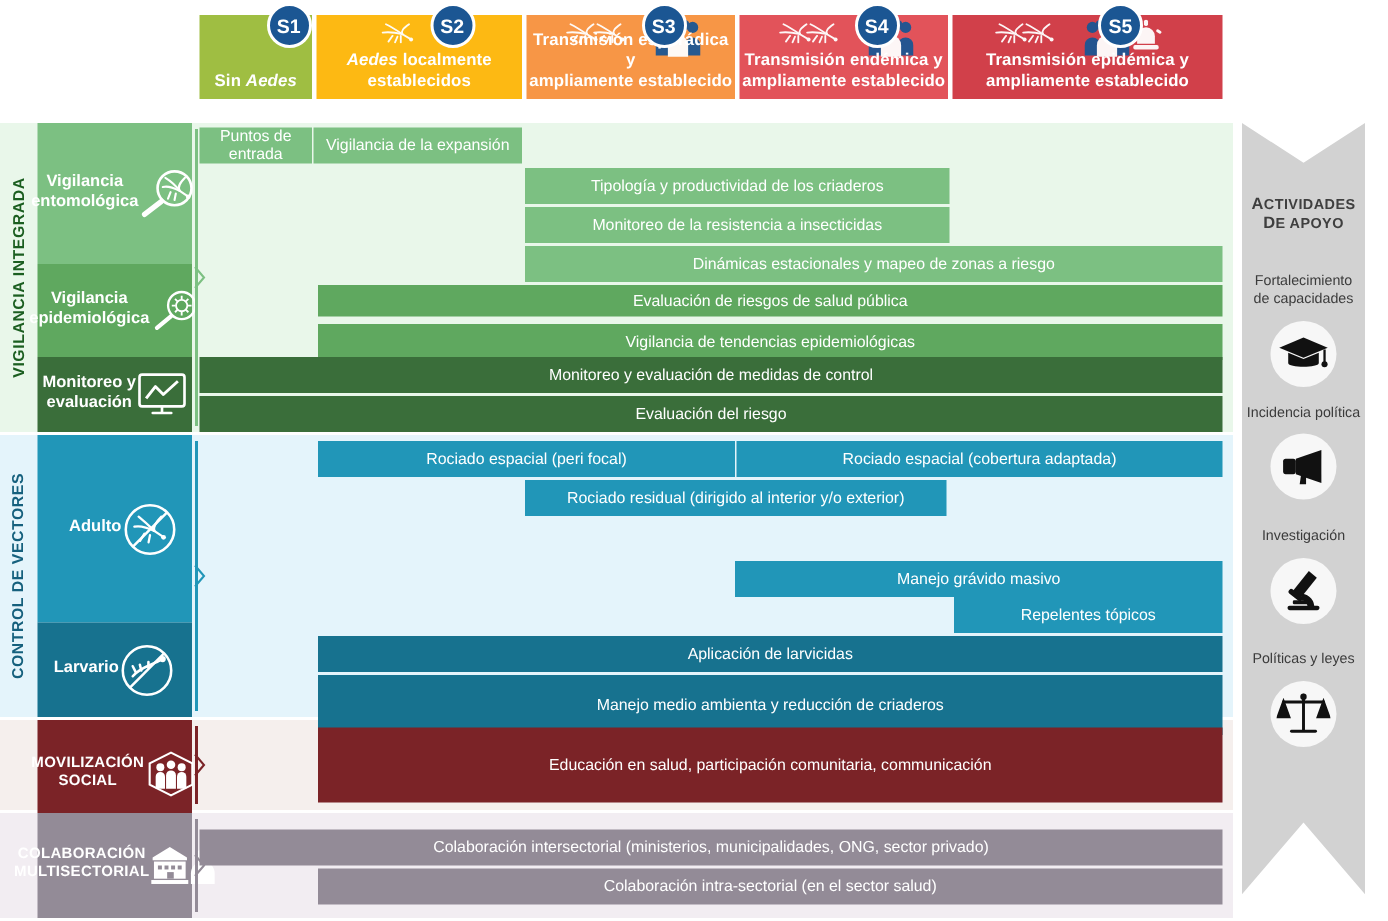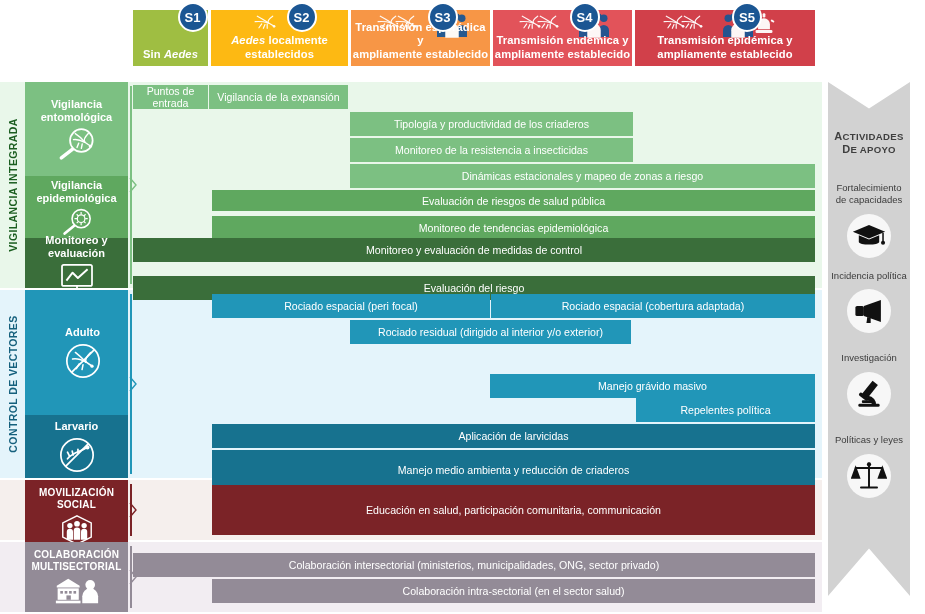--- a/index.html
+++ b/index.html
@@ -18,21 +18,21 @@
          border:2px solid #ffffff;z-index:5;margin-left:20px;}
   .hicon{position:absolute;top:4px;z-index:2;opacity:.95;}
 
   
   .band{position:absolute;left:0;box-sizing:border-box;}
   .band-title{position:absolute;left:3px;top:0;width:20px;height:100%;
               display:flex;align-items:center;justify-content:center;}
   .band-title span{transform:rotate(-90deg);white-space:nowrap;font-size:10.5px;font-weight:bold;letter-spacing:.4px;}
   .cat-col{position:absolute;left:25px;top:0;width:103px;}
   .cat{position:absolute;left:0;width:103px;box-sizing:border-box;
-       display:flex;flex-direction:column;align-items:center;justify-content:center;color:#fff;}
+       display:flex;flex-direction:row;align-items:center;justify-content:center;color:#fff;}
   .cat-label{font-size:11px;font-weight:bold;line-height:13px;text-align:center;margin-bottom:3px;}
   .cat-label.small{font-size:10px;line-height:12px;letter-spacing:.2px;}
   .divider{position:absolute;width:2px;}
   .chev{position:absolute;width:9px;height:16px;}
 
   
   .bar{position:absolute;box-sizing:border-box;display:flex;align-items:center;justify-content:center;
        color:#ffffff;font-size:10.6px;line-height:12px;text-align:center;padding:0 6px;}
 
   
@@ -454,26 +454,26 @@
         </div>
       </div>
   </div>
 
 <div class="bar" style="left: 133px; top: 85px; width: 75px; height: 24px; background: rgb(124, 192, 130);">Puntos de entrada</div>
     <div class="bar" style="left: 209px; top: 85px; width: 139px; height: 24px; background: rgb(124, 192, 130);">Vigilancia de la expansión</div>
     <div class="bar" style="left: 350px; top: 112px; width: 283px; height: 24px; background: rgb(124, 192, 130);">Tipología y productividad de los criaderos</div>
     <div class="bar" style="left: 350px; top: 138px; width: 283px; height: 24px; background: rgb(124, 192, 130);">Monitoreo de la resistencia a insecticidas</div>
     <div class="bar" style="left: 350px; top: 164px; width: 465px; height: 24px; background: rgb(124, 192, 130);">Dinámicas estacionales y mapeo de zonas a riesgo</div>
     <div class="bar" style="left: 212px; top: 190px; width: 603px; height: 21px; background: rgb(95, 168, 95);">Evaluación de riesgos de salud pública</div>
-    <div class="bar" style="left: 212px; top: 216px; width: 603px; height: 24px; background: rgb(95, 168, 95);">Monitoreo de tendencias epidemiológica</div>
+    <div class="bar" style="left: 212px; top: 216px; width: 603px; height: 24px; background: rgb(95, 168, 95);">Vigilancia de tendencias epidemiológicas</div>
     <div class="bar" style="left: 133px; top: 238px; width: 682px; height: 24px; background: rgb(58, 110, 58);">Monitoreo y evaluación de medidas de control</div>
-    <div class="bar" style="left: 133px; top: 264px; width: 682px; height: 24px; background: rgb(58, 110, 58); margin-top: 12px;">Evaluación del riesgo</div>
+    <div class="bar" style="left: 133px; top: 264px; width: 682px; height: 24px; background: rgb(58, 110, 58);">Evaluación del riesgo</div>
     <div class="bar" style="left: 212px; top: 294px; width: 278px; height: 24px; background: rgb(33, 150, 184);">Rociado espacial (peri focal)</div>
     <div class="bar" style="left: 491px; top: 294px; width: 324px; height: 24px; background: rgb(33, 150, 184);">Rociado espacial (cobertura adaptada)</div>
     <div class="bar" style="left: 350px; top: 320px; width: 281px; height: 24px; background: rgb(33, 150, 184);">Rociado residual (dirigido al interior y/o exterior)</div>
     <div class="bar" style="left: 490px; top: 374px; width: 325px; height: 24px; background: rgb(33, 150, 184);">Manejo grávido masivo</div>
-    <div class="bar" style="left: 636px; top: 398px; width: 179px; height: 24px; background: rgb(33, 150, 184);">Repelentes política</div>
+    <div class="bar" style="left: 636px; top: 398px; width: 179px; height: 24px; background: rgb(33, 150, 184);">Repelentes tópicos</div>
     <div class="bar" style="left: 212px; top: 424px; width: 603px; height: 24px; background: rgb(23, 114, 143);">Aplicación de larvicidas</div>
     <div class="bar" style="left: 212px; top: 450px; width: 603px; height: 40px; background: rgb(23, 114, 143);">Manejo medio ambienta y reducción de criaderos</div>
     <div class="bar" style="left: 212px; top: 485px; width: 603px; height: 50px; background: rgb(123, 35, 39);">Educación en salud, participación comunitaria, communicación</div>
     <div class="bar" style="left: 133px; top: 553px; width: 682px; height: 24px; background: rgb(147, 139, 151);">Colaboración intersectorial (ministerios, municipalidades, ONG, sector privado)</div>
     <div class="bar" style="left: 212px; top: 579px; width: 603px; height: 24px; background: rgb(147, 139, 151);">Colaboración intra-sectorial (en el sector salud)</div>
   </div>
 
 </body></html>

